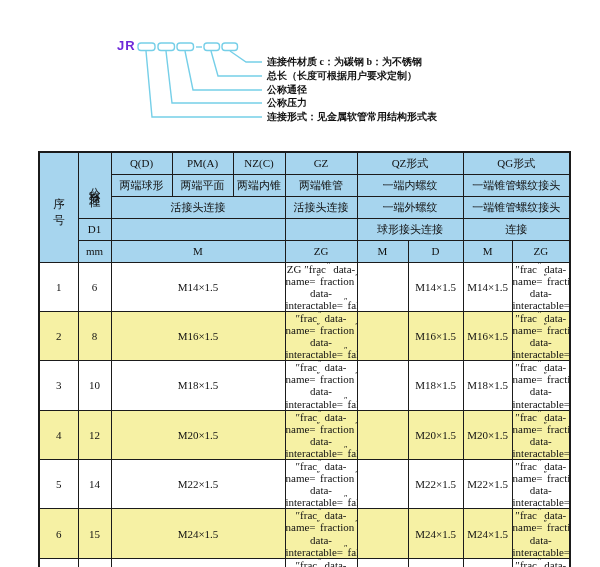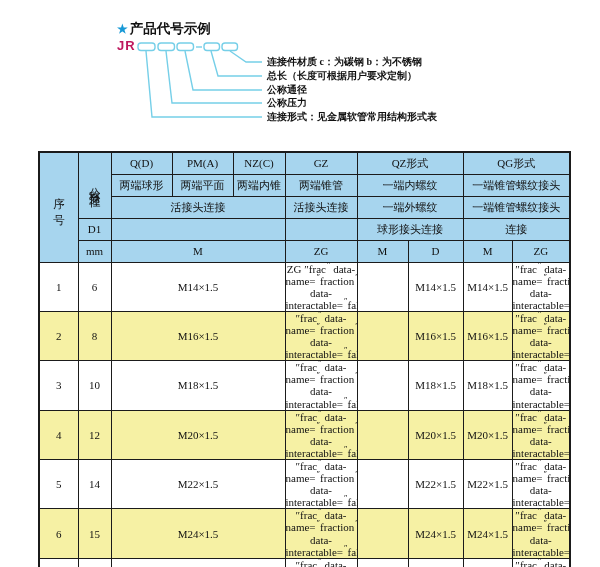--- a/index.html
+++ b/index.html
@@ -11,21 +11,21 @@
     --text:#111111;
   }
   html,body{margin:0;padding:0;background:#ffffff;}
   .page{
     position:relative;width:600px;height:567px;background:#ffffff;overflow:hidden;
     font-family:"Liberation Serif","DejaVu Serif",serif;color:var(--text);
   }
   
   .code-title{position:absolute;left:117px;top:20px;font-size:13.5px;font-weight:bold;white-space:nowrap;}
   .code-title .star{color:var(--star-blue);font-size:12px;margin-right:2px;}
-  .jr{position:absolute;left:117px;top:38px;font-size:13px;font-weight:bold;color:#be185d;
+  .jr{position:absolute;left:117px;top:38px;font-size:13px;font-weight:bold;color:#6d28d9;
       font-family:"Liberation Sans","DejaVu Sans",sans-serif;letter-spacing:1px;}
   .diagram-svg{position:absolute;left:0;top:0;}
   .code-label{position:absolute;left:267px;height:14px;line-height:14px;font-size:10px;
       font-weight:bold;white-space:nowrap;}
   .lbl-0{top:55px;} .lbl-1{top:69px;} .lbl-2{top:83px;} .lbl-3{top:96px;} .lbl-4{top:110px;}
   
   .table-title{position:absolute;left:36px;top:124px;font-size:20px;font-weight:bold;
       letter-spacing:2px;white-space:nowrap;}
   table.ref{
     position:absolute;left:38px;top:151px;width:531px;
@@ -45,23 +45,20 @@
   .v-seq{letter-spacing:18px;}
   .v-dn{letter-spacing:3px;}
   .latin{font-size:11px;}
   .inch{font-size:8.5px;vertical-align:top;position:relative;top:-2px;margin-left:1px;}
 </style>
 </head>
 <body>
 
 <div class="page">
 
-  <div class="code-title">
-    <span class="star">★</span><span>产品代号示例</span>
-  </div>
   <span class="jr">JR</span>
 
   <svg class="diagram-svg" width="600" height="135" viewBox="0 0 600 135">
     <g fill="#ffffff" stroke="#76cfe8" stroke-width="1.4">
       <rect x="138" y="43" width="17" height="7.5" rx="3"></rect>
       <rect x="158" y="43" width="16.5" height="7.5" rx="3"></rect>
       <rect x="177" y="43" width="16.5" height="7.5" rx="3"></rect>
       <rect x="204" y="43" width="15.5" height="7.5" rx="3"></rect>
       <rect x="222" y="43" width="15.5" height="7.5" rx="3"></rect>
     </g>

